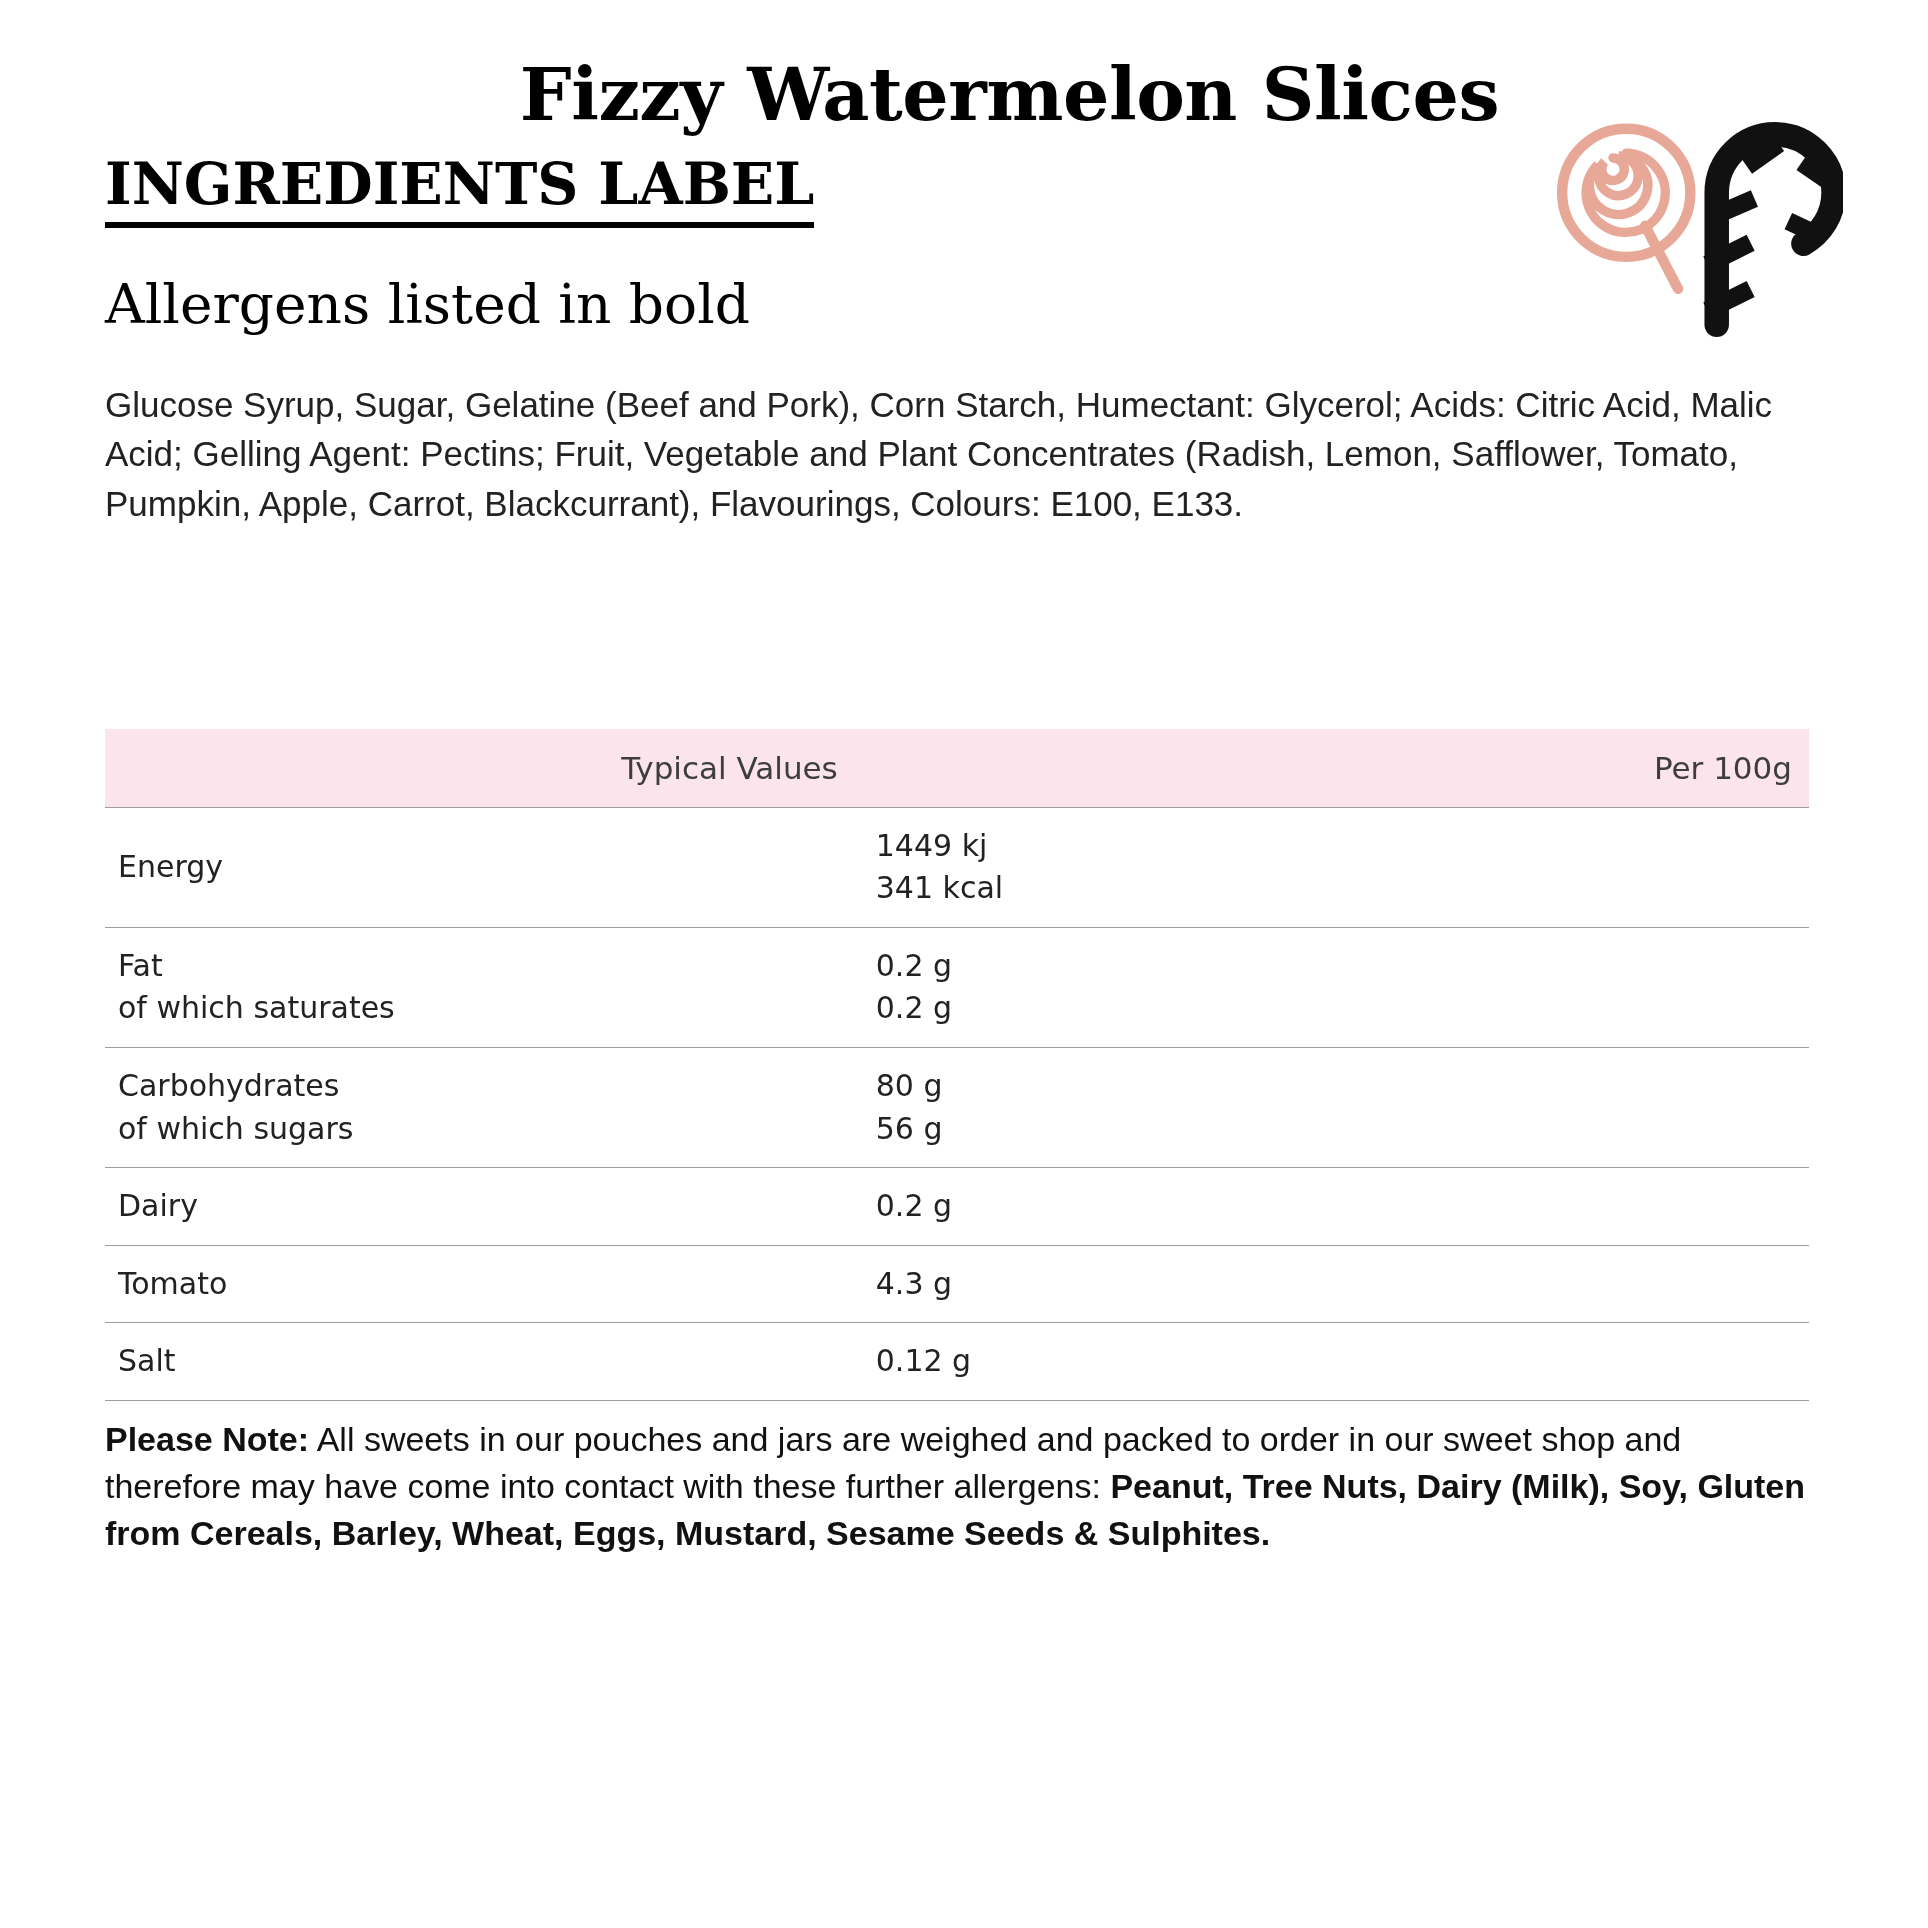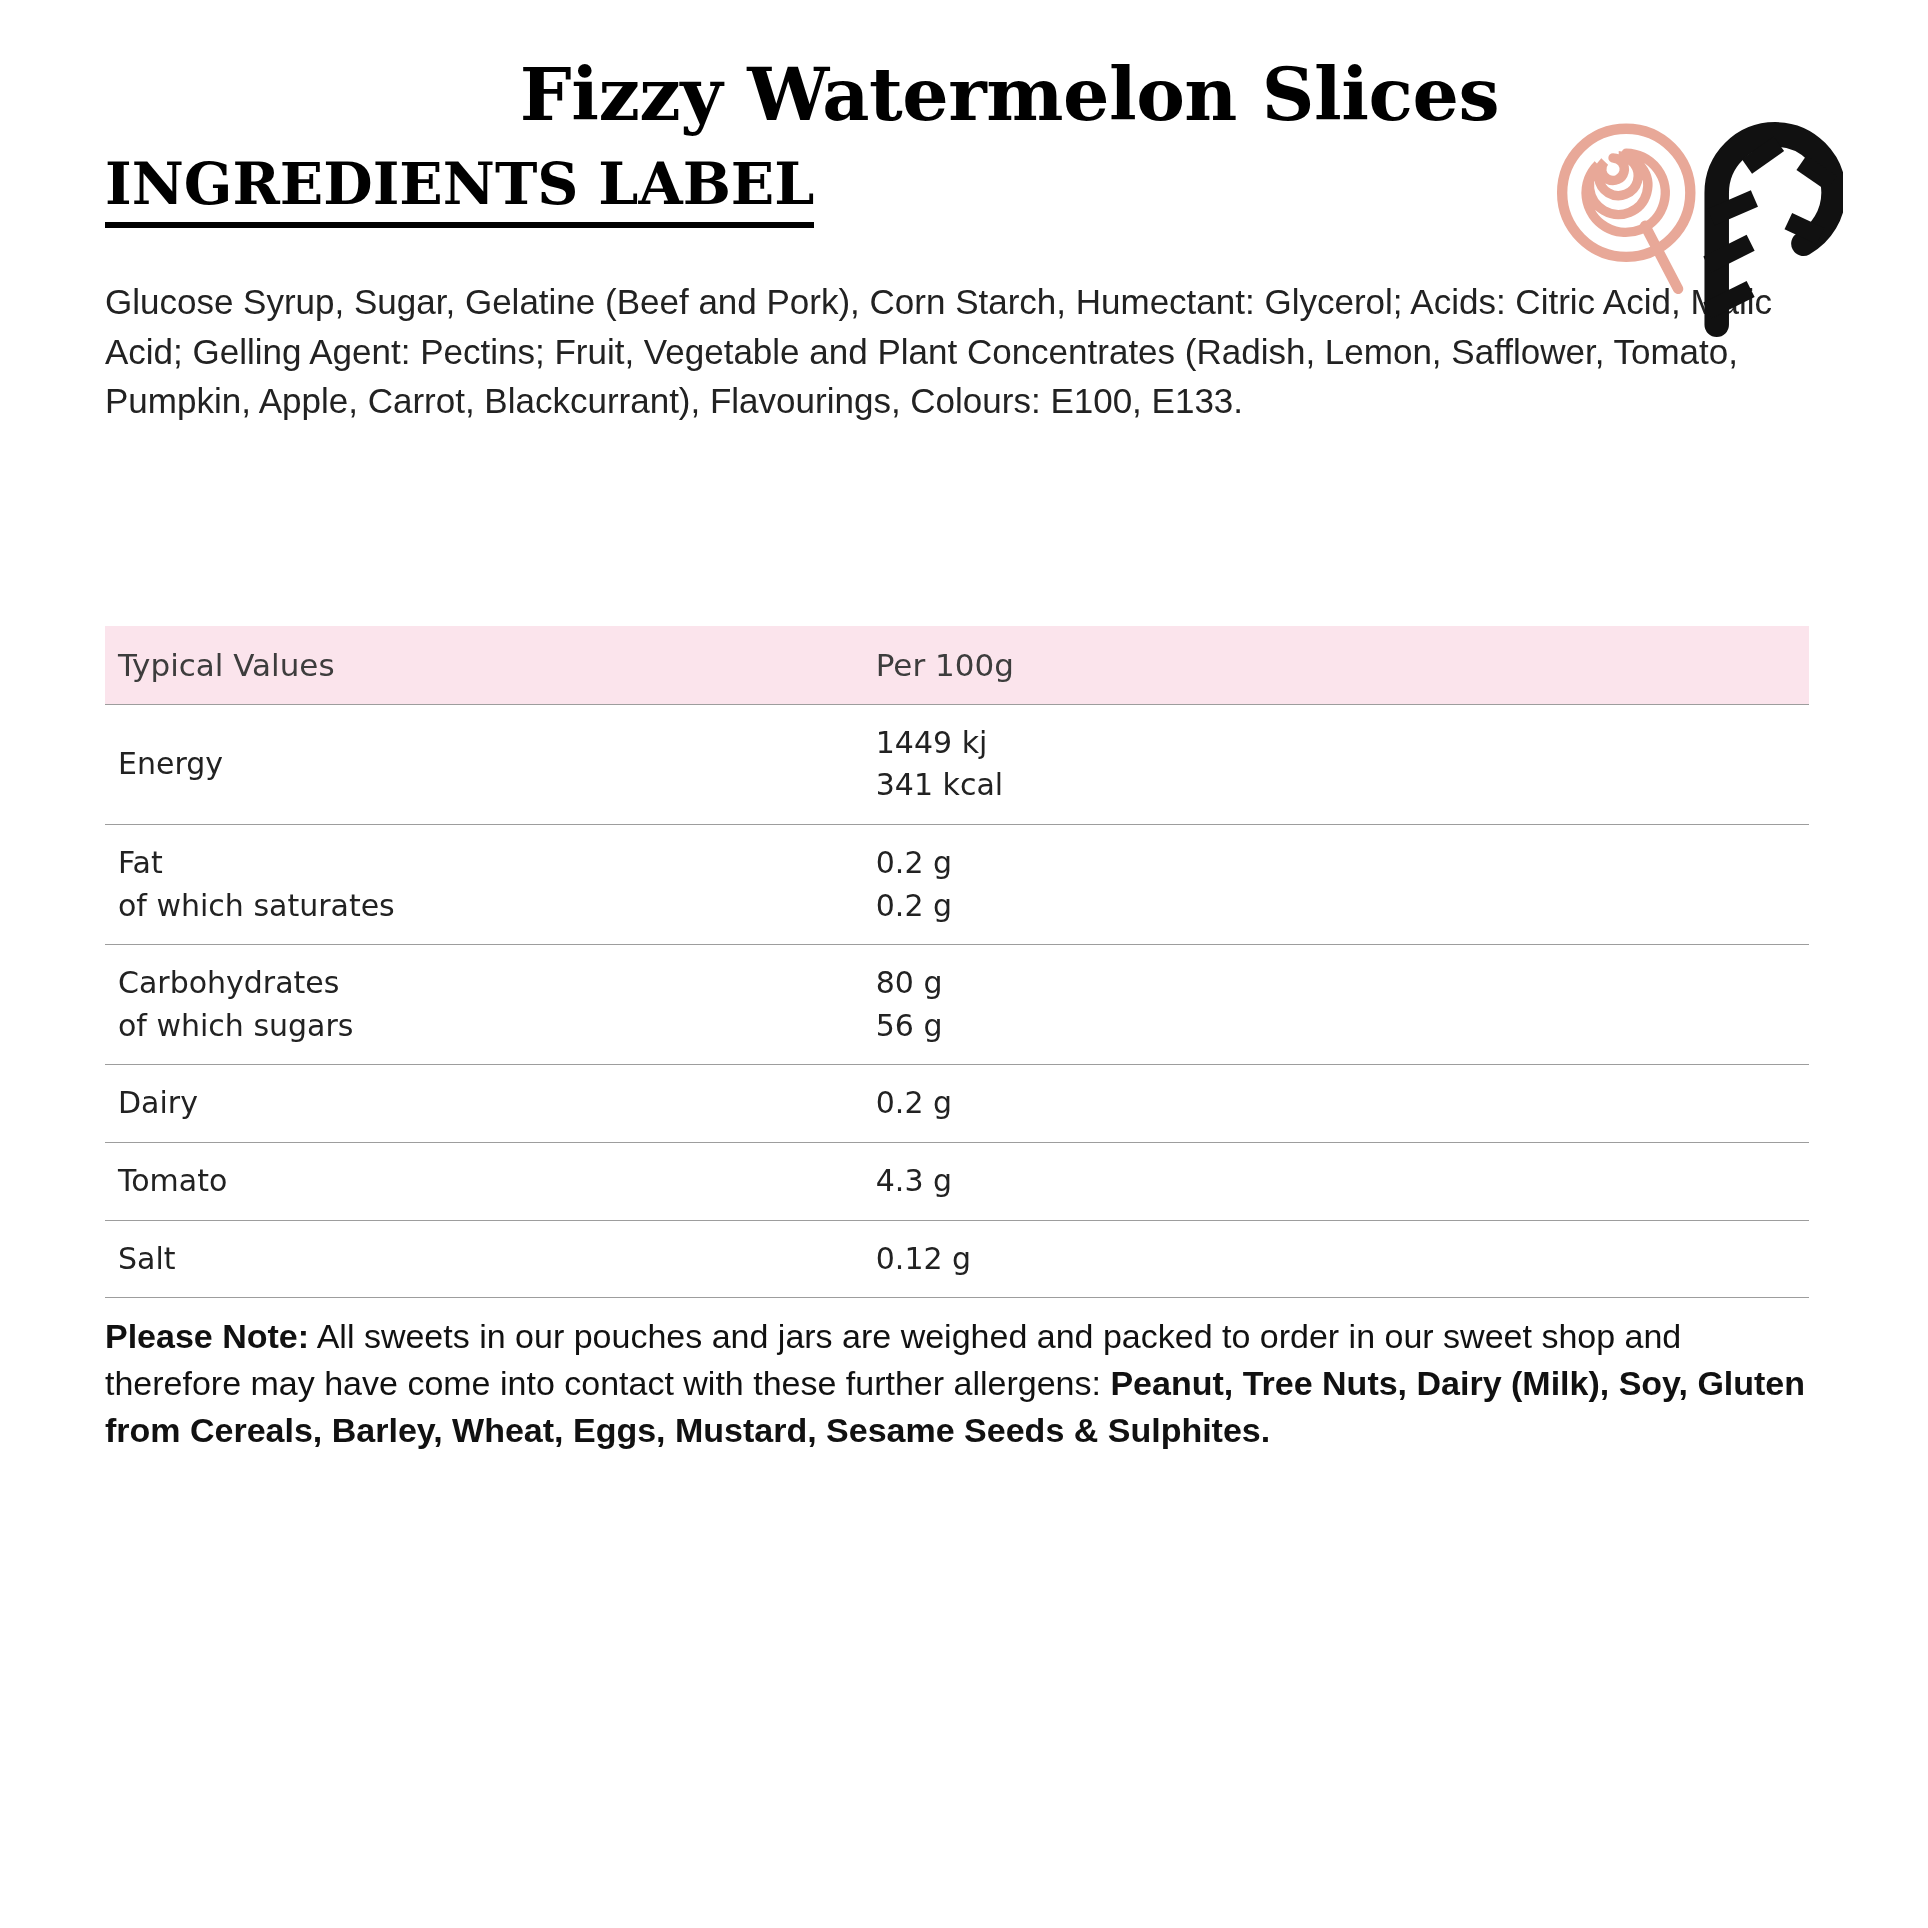--- a/index.html
+++ b/index.html
@@ -81,21 +81,21 @@
     margin-top: 200px;
     width: 1704px;
   }
   table.nutrition {
     width: 100%;
     border-collapse: collapse;
     font-family: "DejaVu Sans", sans-serif;
   }
   table.nutrition thead th {
     background: #fbe4ec;
-    text-align: left;
+    text-align: right;
     font-weight: normal;
     font-size: 31px;
     color: #3d3d3d;
     padding: 21px 17px 21px 13px;
   }
   table.nutrition thead th.col-value {
     padding-left: 21px;
   }
   table.nutrition tbody td {
     border-bottom: 1.9px solid #9d9d9d;
@@ -128,20 +128,21 @@
 </style>
 </head>
 <body>
 
 <div class="page">
 
   <div class="header">
     <div class="title-block">
       <h1 class="product-title">Fizzy Watermelon Slices</h1>
       <h2 class="label-title">INGREDIENTS LABEL</h2>
+      <h3 class="allergen-note">Allergens listed in bold</h3>
     </div>
 
     <div class="candy-art">
       <svg viewBox="0 0 330 330" width="311" height="311" aria-hidden="true">
 
         <line x1="120" y1="195" x2="155" y2="262" stroke="#e8a898" stroke-width="11" stroke-linecap="round"></line>
 
         <circle cx="100" cy="160" r="68" fill="none" stroke="#e8a898" stroke-width="11"></circle>
         <path d="M100 160 m0 -42 a42 42 0 1 1 -30 12 a31 31 0 1 0 22 -9 a21 21 0 1 1 -15 6 a12 12 0 1 0 9 -4" fill="none" stroke="#e8a898" stroke-width="10" stroke-linecap="round"></path>
 

